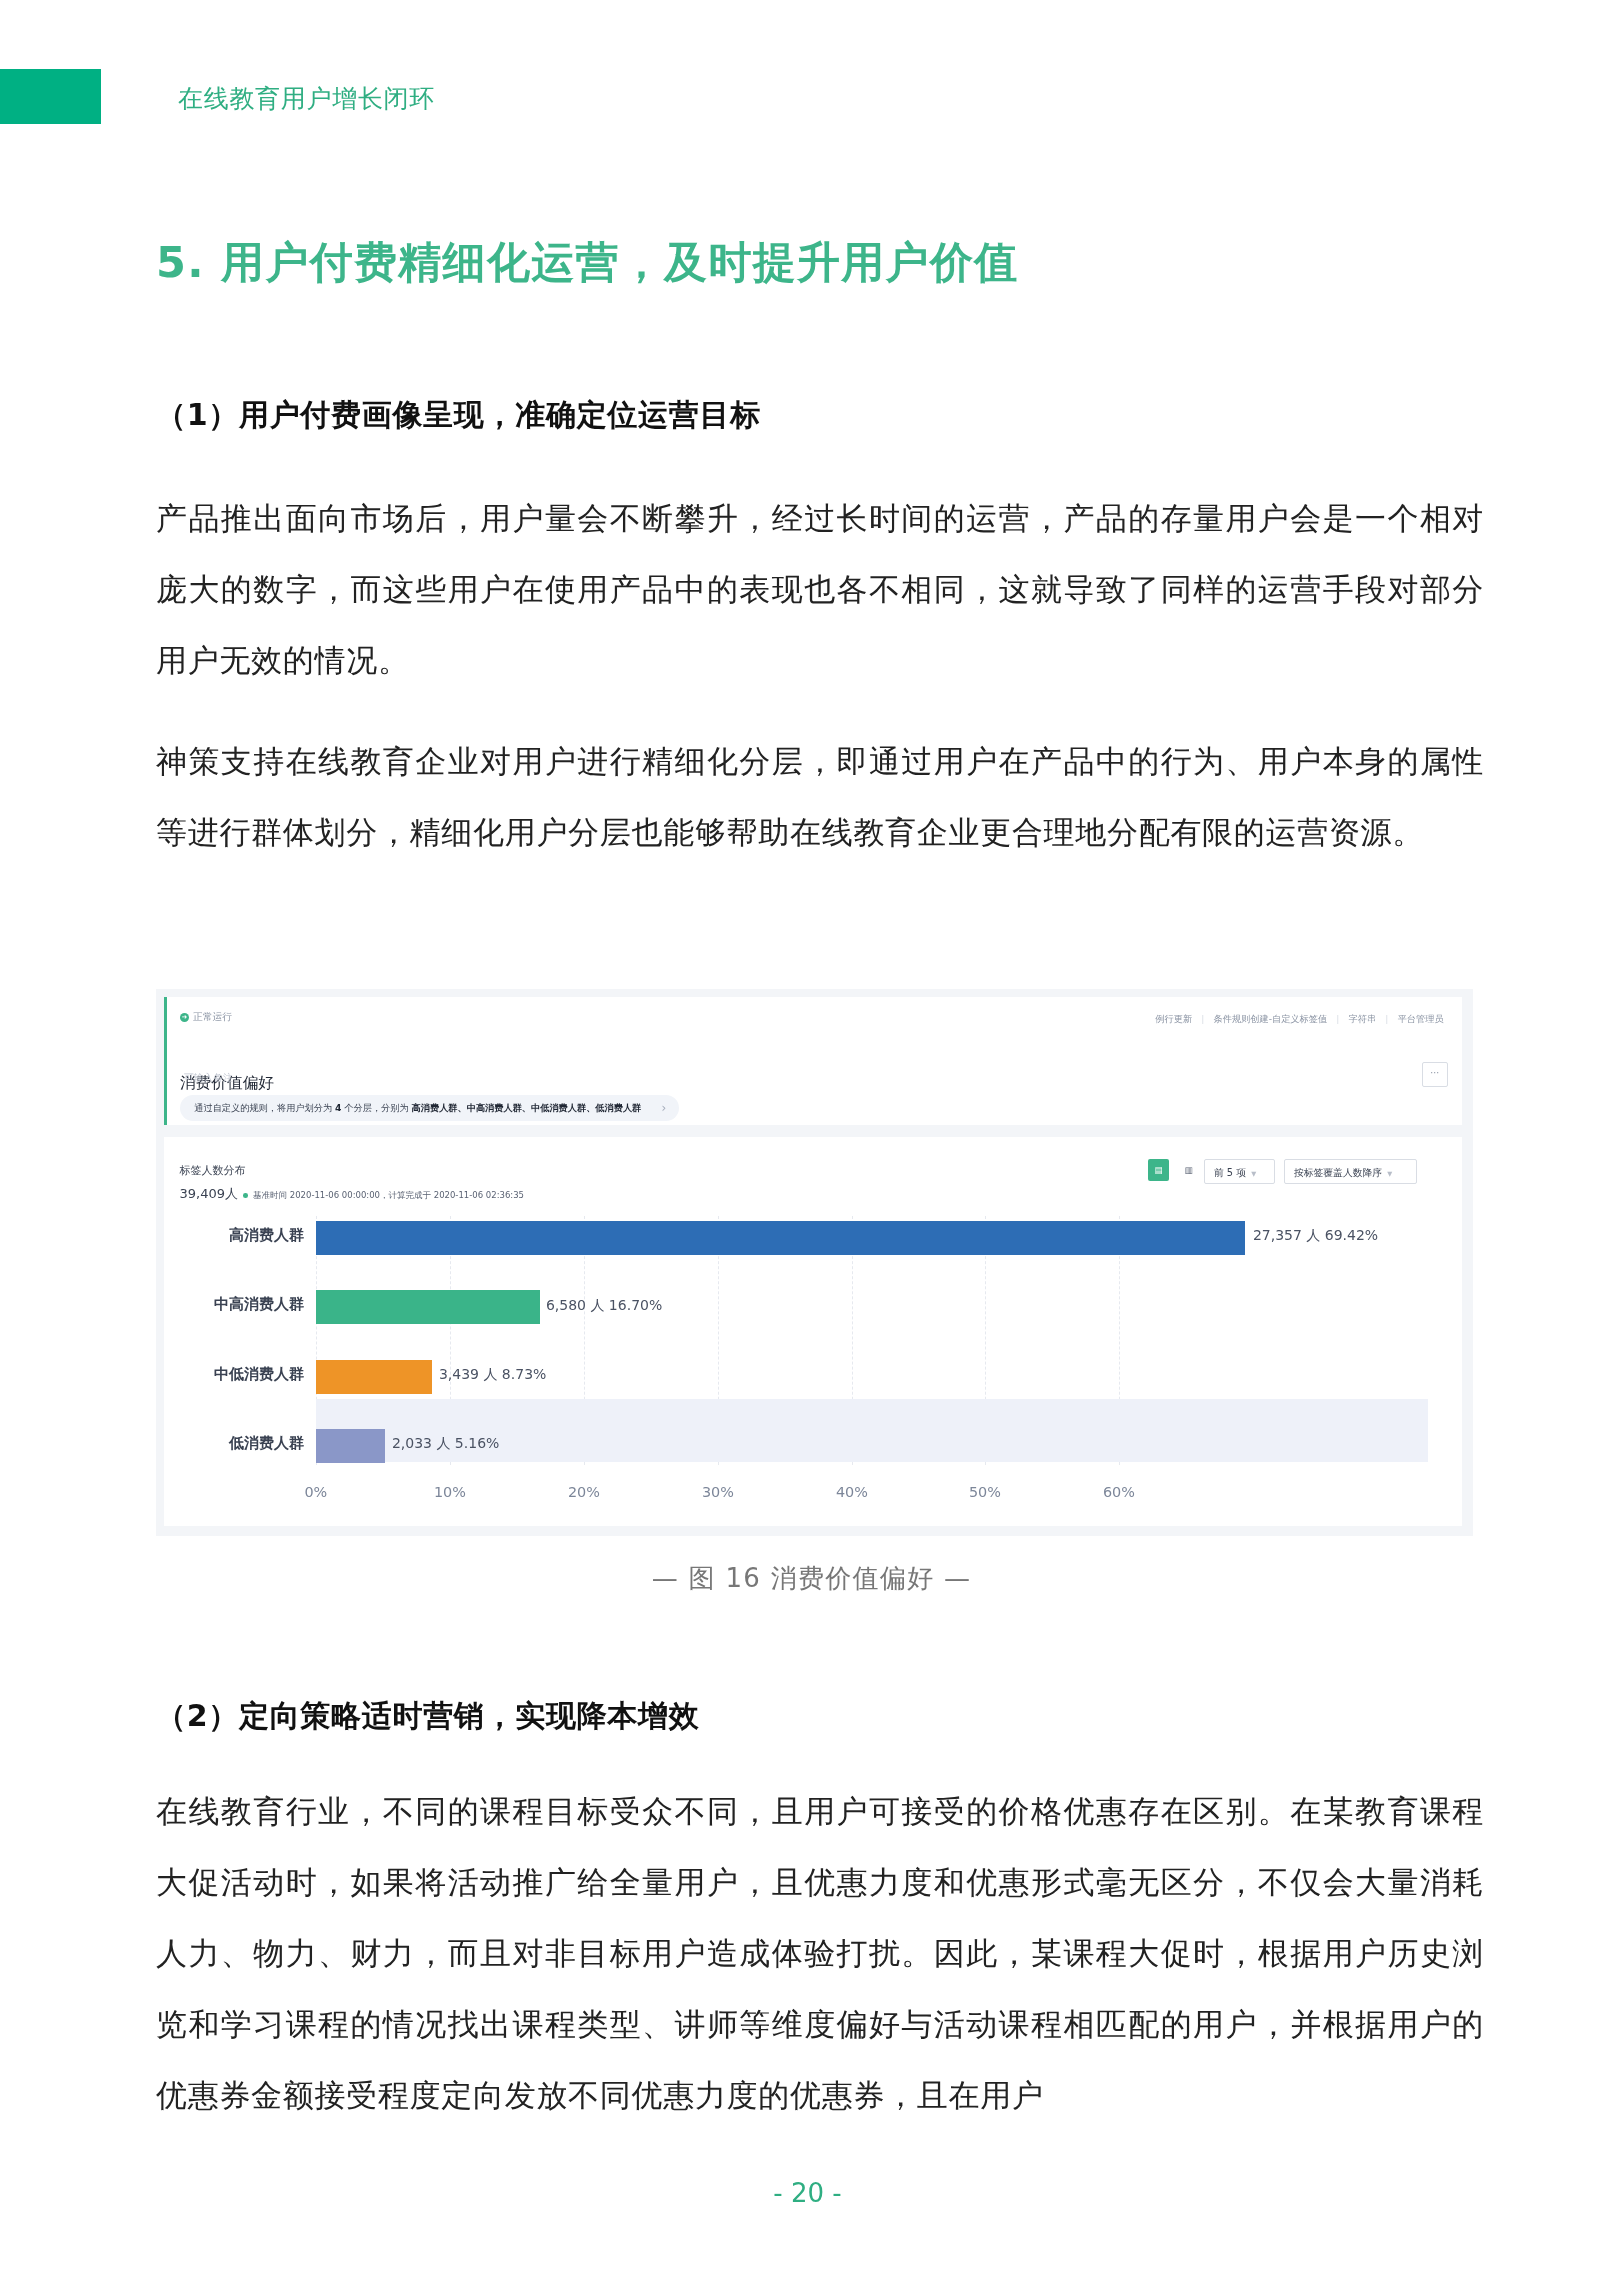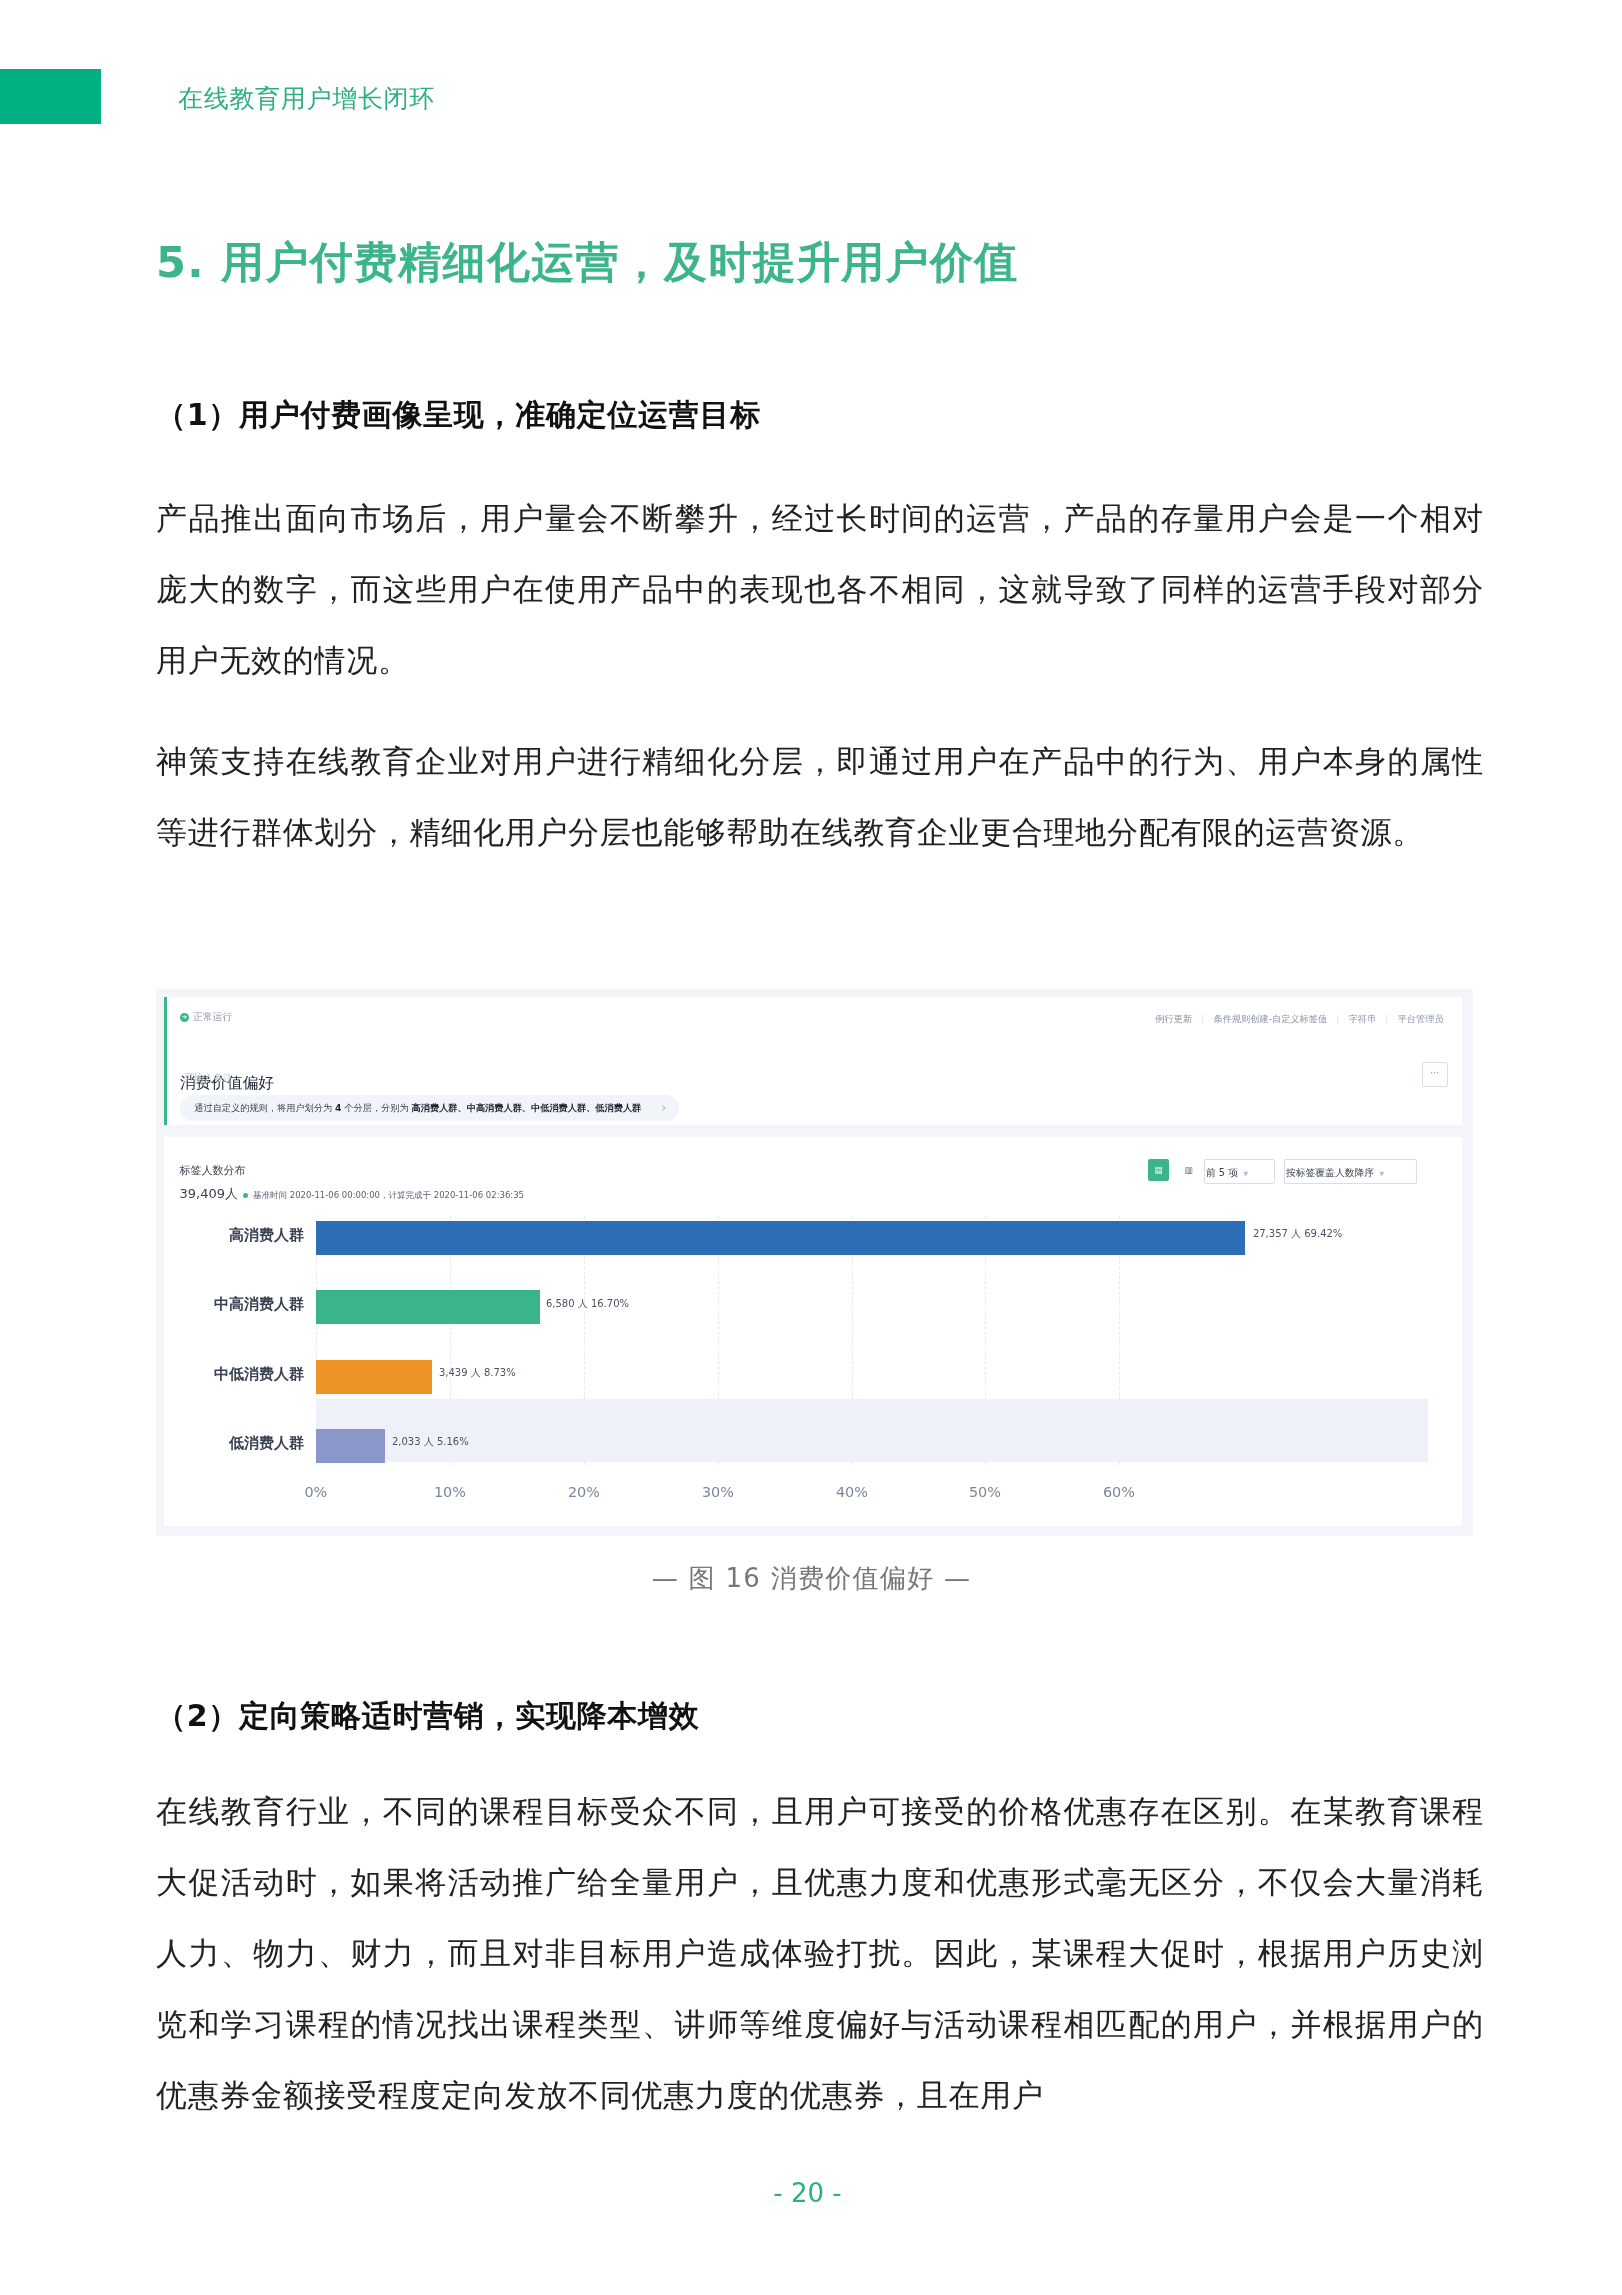--- a/index.html
+++ b/index.html
@@ -29,29 +29,29 @@
 
   .card-chart { position: absolute; left: 7.9px; top: 148px; width: 1298px; height: 389px; background: #fff; }
   .chart-title { position: absolute; left: 15.7px; top: 26px; font-size: 11px; color: #3a4252; }
   .chart-count { position: absolute; left: 15.7px; top: 48px; font-size: 13px; color: #3a4252; display: flex; align-items: baseline; gap: 5.2px; }
   .chart-count small { font-size: 8.5px; color: #5a6273; }
   .green-dot { display: inline-block; width: 4.6px; height: 4.6px; border-radius: 50%; background: #3db58a; }
   .view-toggle { position: absolute; left: 984px; top: 22px; display: flex; gap: 9.2px; align-items: center; }
   .vt-btn { width: 21px; height: 22px; border-radius: 2px; text-align: center; line-height: 22px; font-size: 8.5px; }
   .vt-active { background: #3db58a; color: #fff; }
   .vt-inactive { color: #5a6273; }
-  .select { position: absolute; top: 22px; height: 25px; border: 0.7px solid #d9dde4; border-radius: 2px; font-size: 9.8px; color: #3a4252; line-height: 25px; padding: 0 1px; box-sizing: border-box; background: #fff; }
+  .select { position: absolute; top: 22px; height: 25px; border: 0.7px solid #d9dde4; border-radius: 2px; font-size: 9.8px; color: #3a4252; line-height: 25px; padding: 0 9px; box-sizing: border-box; background: #fff; }
   .select .caret { color: #b8bec9; font-size: 6.5px; margin-left: 5.2px; }
 
   .plot { position: absolute; left: 0; top: 72px; width: 1298px; height: 314px; }
   .gridline { position: absolute; top: 6.5px; height: 249px; border-left: 0.7px dashed #e6e9ef; }
   .row-bg { position: absolute; left: 152px; width: 1112px; height: 63px; background: #eef1f9; }
   .bar-label { position: absolute; right: 1158px; font-size: 15px; font-weight: bold; color: #3a4252; text-align: right; white-space: nowrap; }
   .bar { position: absolute; left: 152px; height: 34px; }
-  .bar-value { position: absolute; font-size: 10px; color: #4a5263; white-space: nowrap; }
+  .bar-value { position: absolute; font-size: 14px; color: #4a5263; white-space: nowrap; }
   .tick { position: absolute; top: 275px; font-size: 14.4px; color: #7c8699; transform: translateX(-50%); }
 
   .caption { position: absolute; left: 0; width: 1623px; top: 1561px; text-align: center; font-size: 26px; color: #777; letter-spacing: 1.3px; }
   .page-num { position: absolute; left: 0; width: 1615px; top: 2178px; text-align: center; font-size: 26px; color: #2fae82; }
 </style>
 </head>
 <body>
 
 <div class="header-bar"></div>
 <div class="header-title">在线教育用户增长闭环</div>

